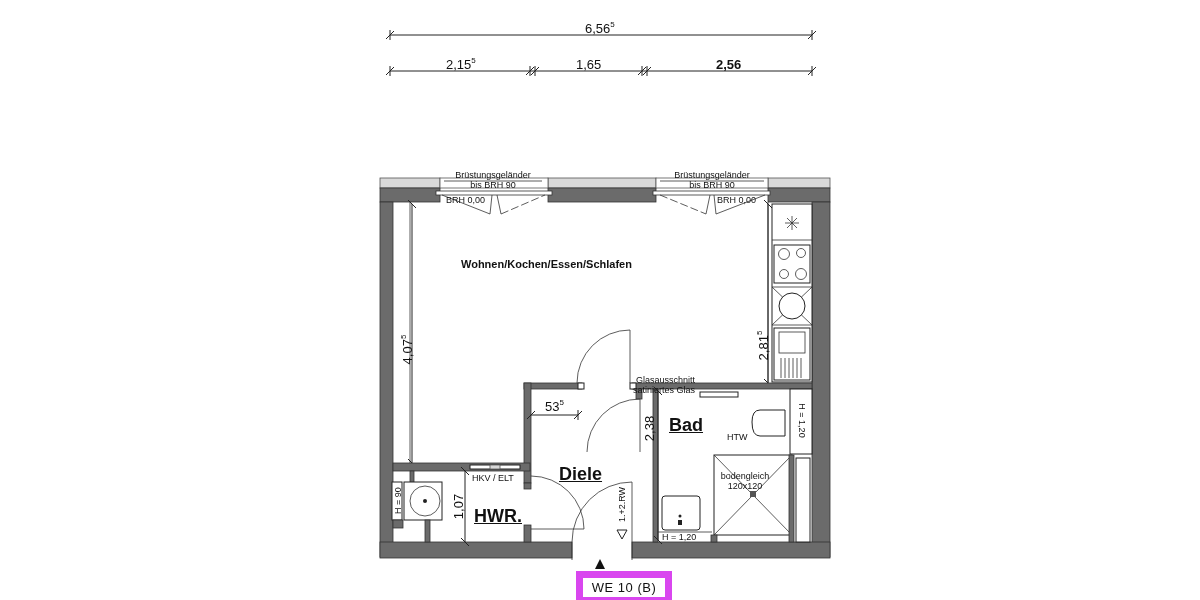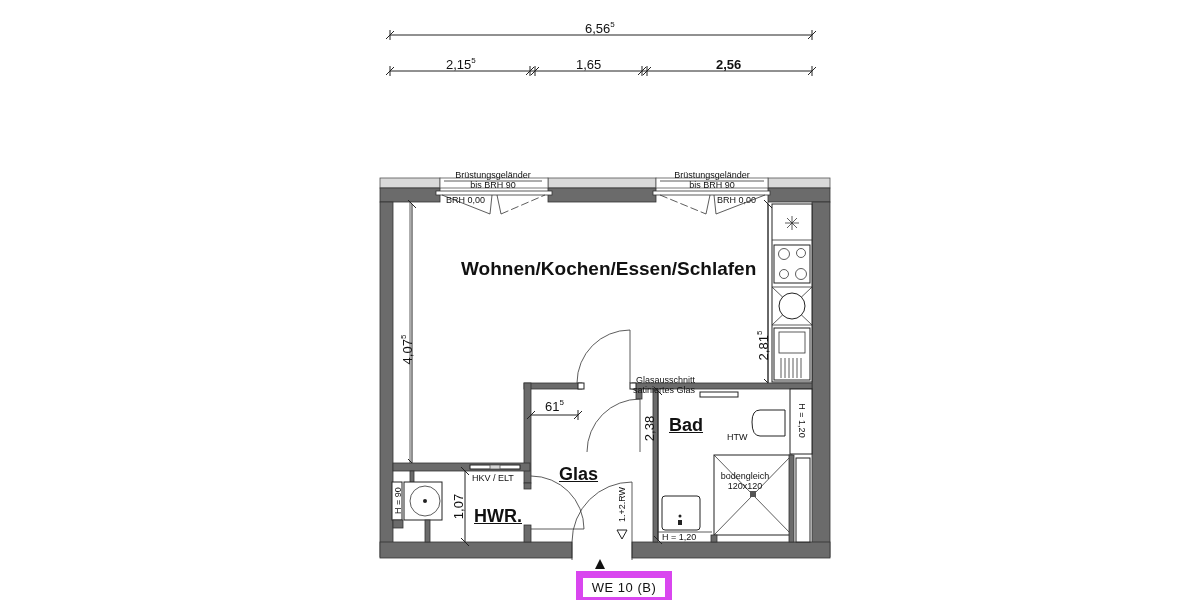--- a/index.html
+++ b/index.html
@@ -1,20 +1,20 @@
 <!DOCTYPE html>
 <html><head>
 <meta charset="utf-8">
 <style>
   html, body { margin:0; padding:0; background:#ffffff; }
   body { width:1200px; height:600px; position:relative; overflow:hidden; font-family:"Liberation Sans", sans-serif; color:#111; }
   #plan { position:absolute; left:0; top:0; width:1200px; height:600px; }
   .lbl { position:absolute; white-space:nowrap; font-family:"Liberation Sans", sans-serif; color:#111; line-height:1;text-align:center; }
   .dim { font-size:13px; }
-  .room-lg { font-size:19px; font-weight:bold; }
+  .room-lg { font-size:11px; font-weight:bold; }
   .room-md { font-size:18px; font-weight:bold;text-decoration:underline; }
   .note { font-size:9px; text-align:center; line-height:10px;margin-top:13px; }
   .small { font-size:9px; }
   .rot { transform-origin:center center; transform:rotate(-90deg); }
   .rot90 { transform-origin:center center; transform:rotate(90deg); }
   sup { font-size:8px; vertical-align:top; position:relative; top:-1px; }
   .unit-tag { position:absolute; left:576px; top:571px; width:82px; height:19px; border:7px solid #d946ef; background:#fff;
               font-size:13px; text-align:center; line-height:19px; letter-spacing:0.5px; }
 </style>
 </head>
@@ -256,33 +256,33 @@
 <div class="lbl room-lg" style="left:461px;top:259px;">Wohnen/Kochen/Essen/Schlafen</div>
 
 <div class="lbl dim rot" style="left:382px;top:343px;width:50px;text-align:center;"><span>4,07</span><sup>5</sup></div>
 <div class="lbl dim rot" style="left:738px;top:339px;width:50px;text-align:center;"><span>2,81</span><sup>5</sup></div>
 
 <div class="lbl note" style="left:633px;top:362px;text-align:right;">
   <div>Glasausschnitt</div>
     <div>satiniertes Glas</div>
 </div>
 
-<div class="lbl dim" style="left:545px;top:400px;"><span>61</span><sup>5</sup></div>
+<div class="lbl dim" style="left:545px;top:400px;"><span>53</span><sup>5</sup></div>
 <div class="lbl dim rot" style="left:627px;top:422px;width:44px;text-align:center;"><span>2,38</span></div>
 <div class="lbl small" style="left:727px;top:397px;margin-top:36px;">HTW</div>
 <div class="lbl room-md" style="left:669px;top:416px;">Bad</div>
 <div class="lbl small rot90" style="left:781px;top:416px;width:40px;text-align:center;">H = 1,20</div>
 
 <div class="lbl note" style="left:716px;top:458px;width:58px;">
   <div>bodengleich</div>
     <div>120x120</div>
 </div>
 <div class="lbl small" style="left:662px;top:533px;">H = 1,20</div>
 
-<div class="lbl room-md" style="left:559px;top:465px;">Glas</div>
+<div class="lbl room-md" style="left:559px;top:465px;">Diele</div>
 <div class="lbl small rot" style="left:597px;top:500px;width:50px;text-align:center;">1.+2.RW</div>
 
 <div class="lbl small" style="left:472px;top:474px;">HKV / ELT</div>
 <div class="lbl small rot" style="left:380px;top:496px;width:36px;text-align:center;">H = 90</div>
 <div class="lbl dim rot" style="left:438px;top:500px;width:40px;text-align:center;"><span>1,07</span></div>
 <div class="lbl room-md" style="left:474px;top:507px;">HWR.</div>
 
 <div class="unit-tag">WE 10 (B)</div>
 
 </body></html>

